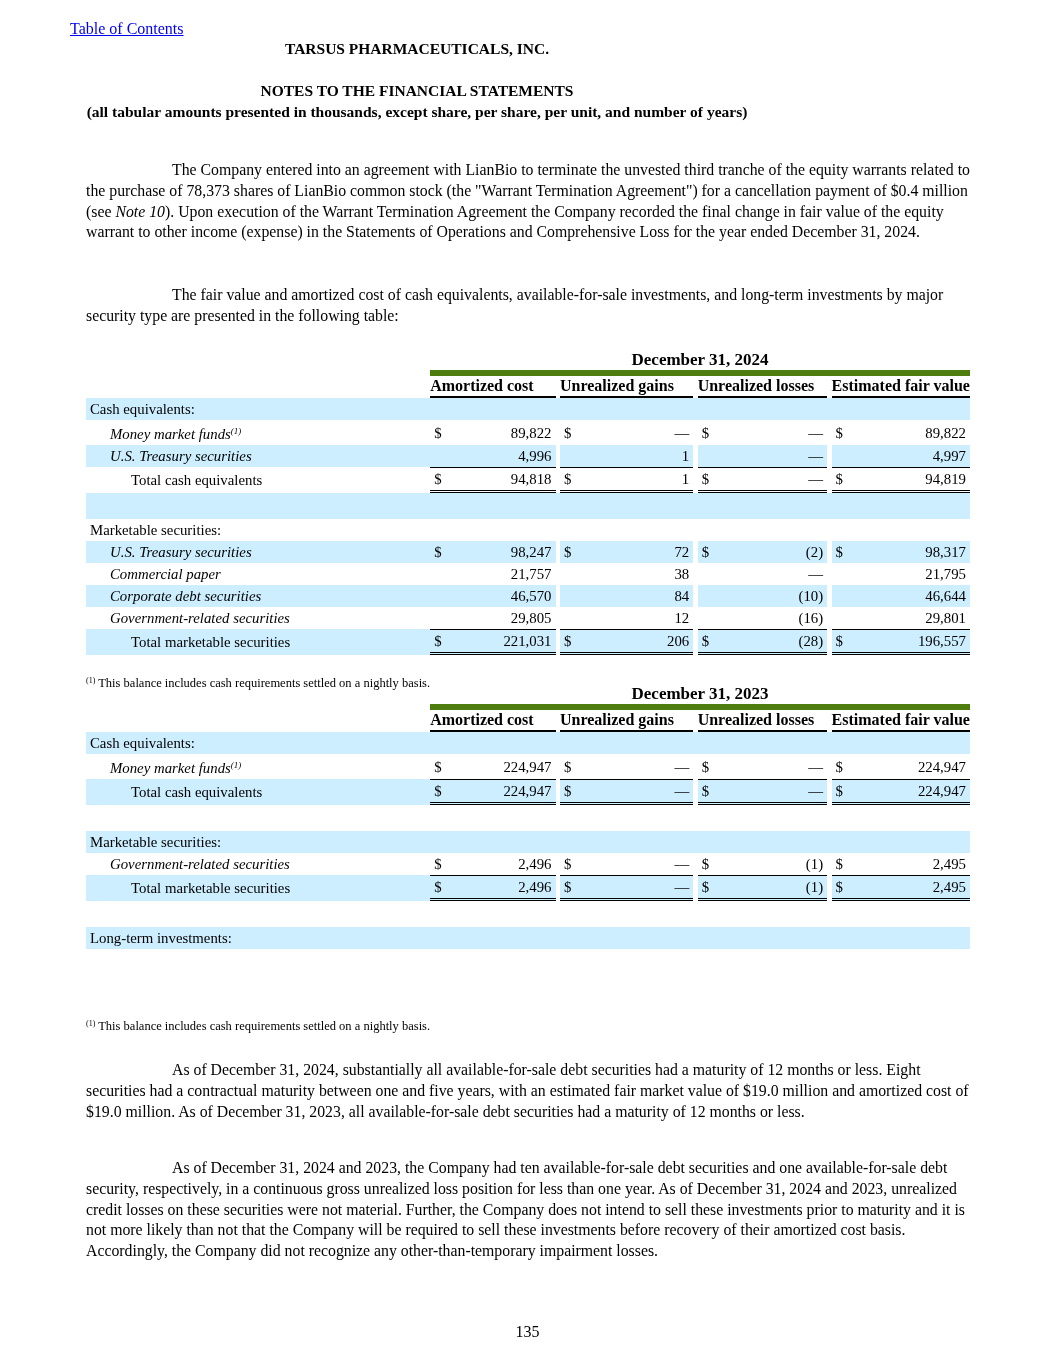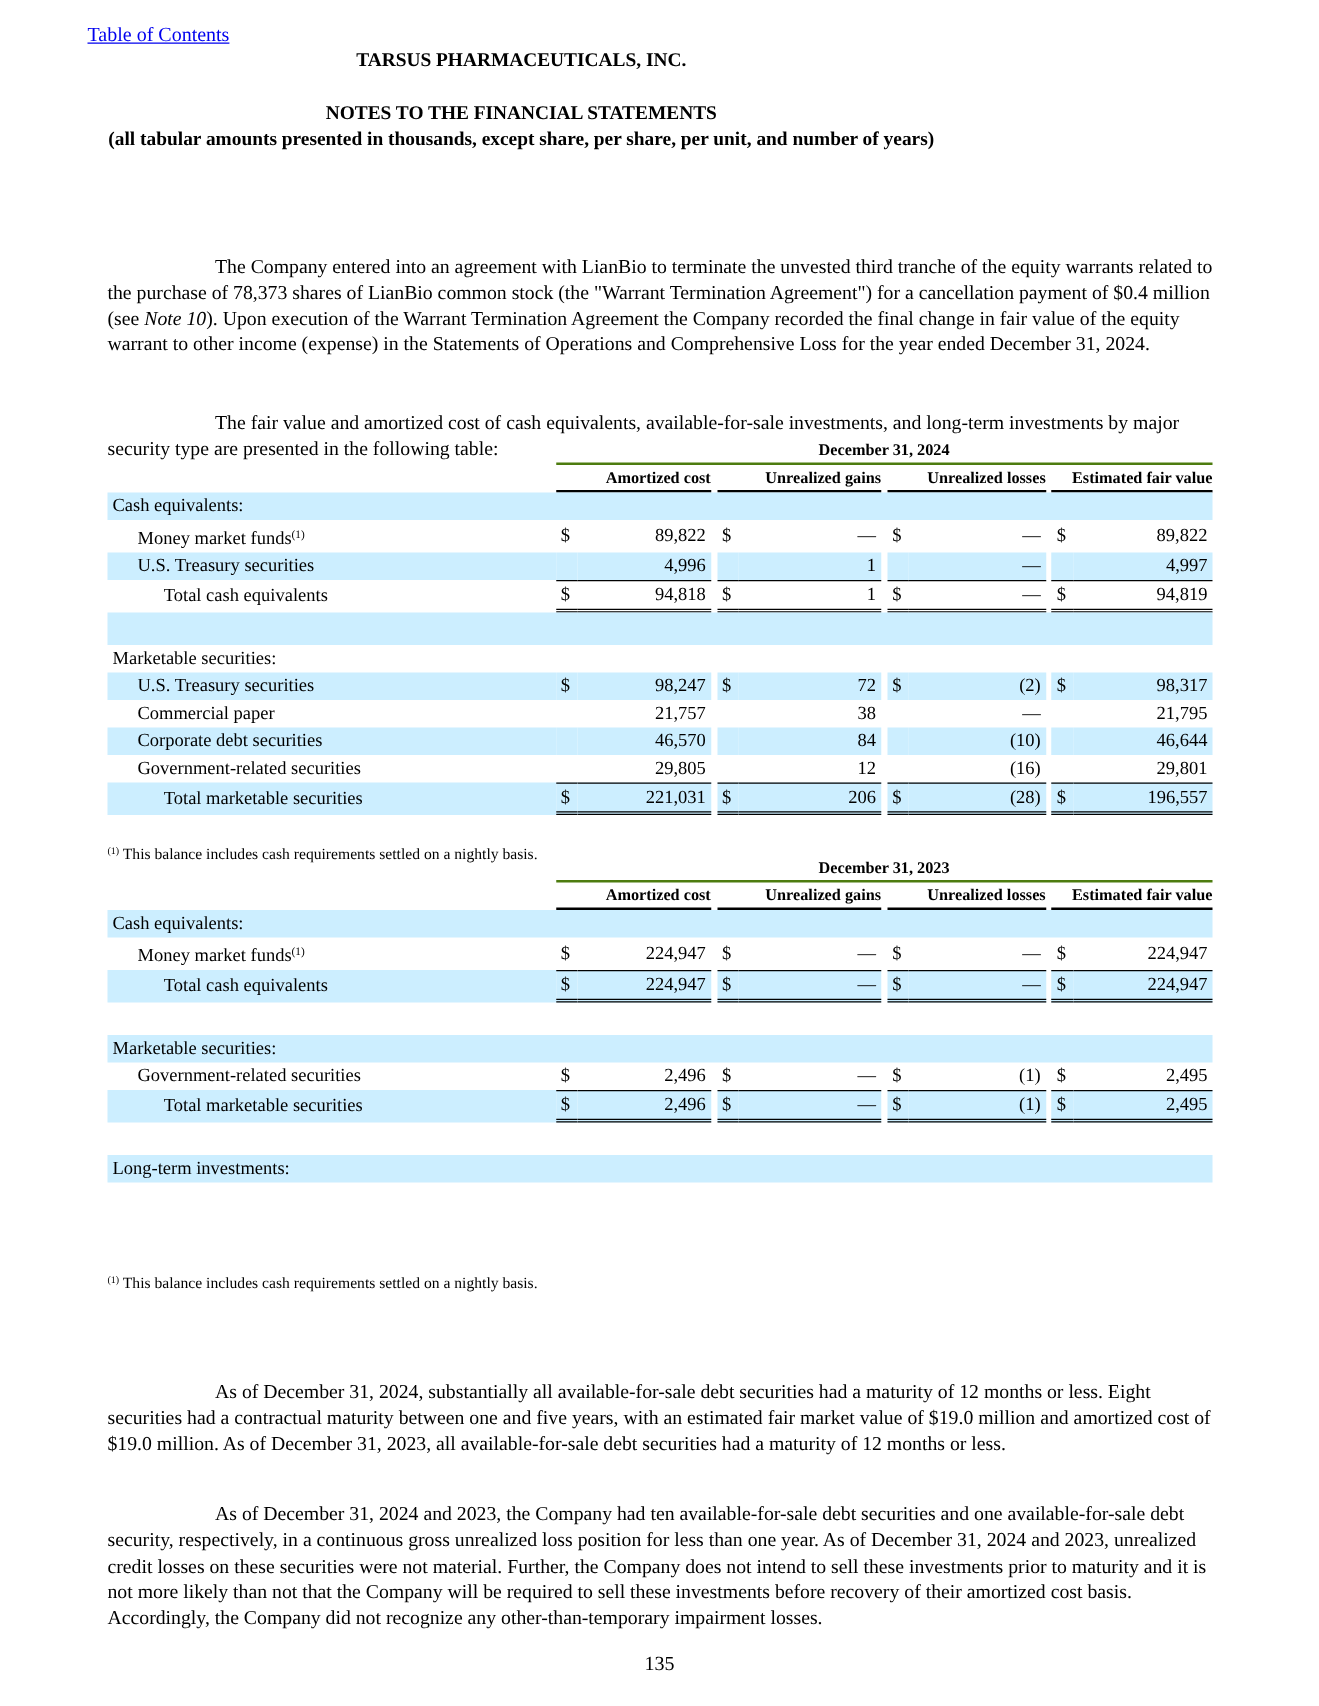--- a/index.html
+++ b/index.html
@@ -2,34 +2,34 @@
 <html><head>
   <meta charset="utf-8">
   <style>
     html, body { margin: 0; padding: 0; background: #ffffff; }
     body {
       width: 1055px; height: 1365px; position: relative; overflow: hidden;
       font-family: "Liberation Serif", serif; color: #000; font-size: 15.5px;
     }
     .toc { position: absolute; left: 70px; top: 20px; font-size: 16px; color: #0000ee; text-decoration: underline; cursor: pointer; }
     .center { position: absolute; left: 0; width: 834px; text-align: center; font-weight: bold; font-size: 15.5px; }
-    .para { position: absolute; left: 86px; width: 884px; line-height: 20.8px; font-size: 15.8px; text-align: left; margin-top: 44px; }
+    .para { position: absolute; left: 86px; width: 884px; line-height: 20.8px; font-size: 15.8px; text-align: left; }
     .para .indent { display: inline-block; width: 86px; }
     table.fin { position: absolute; left: 86px; width: 884px; border-collapse: separate; border-spacing: 0; font-size: 14.8px; }
     table.fin td { padding: 0; height: 22px; line-height: 22px; white-space: nowrap; }
     tr.band td { background: #cceeff; }
     td.lbl { width: 348px; padding-left: 4px !important; }
-    td.l1 { padding-left: 24px !important; }
+    td.l1 { padding-left: 24px !important; font-style: italic; }
     td.l2 { padding-left: 45px !important; }
     td.cur { width: 14px; padding-left: 4px !important; }
     td.num { text-align: right; padding-right: 4px !important; }
     td.gap { width: 6px; background: transparent !important; }
     td.c1 { width: 111px; } td.c2 { width: 118px; } td.c3 { width: 112px; } td.c4 { width: 110px; }
-    .hdr-date td.span { text-align: center; font-weight: bold; font-size: 13px; border-bottom: 2px solid #4d7c0f; height: 20px; line-height: 20px; }
-    .hdr-cols td.h { text-align: right; font-weight: bold; font-size: 13px; border-bottom: 2px solid #000; height: 20px; line-height: 20px; }
+    .hdr-date td.span { text-align: center; font-weight: bold; font-size: 17px; border-bottom: 6px solid #4d7c0f; height: 20px; line-height: 20px; }
+    .hdr-cols td.h { text-align: left; font-weight: bold; font-size: 16px; border-bottom: 2px solid #000; height: 20px; line-height: 20px; }
     .top-rule td.cell { border-top: 1.5px solid #000; }
     .dbl td.cell { border-bottom: 3px double #000; }
     .fn { position: absolute; left: 86px; font-size: 12.5px; }
     .fn sup { font-size: 8px; vertical-align: 4px; }
     sup.fnm { font-size: 9px; vertical-align: 5px; }
     .pageno { position: absolute; left: 0; width: 1055px; text-align: center; top: 1323px; font-size: 16px; }
   </style>
 </head>
 <body>
 

